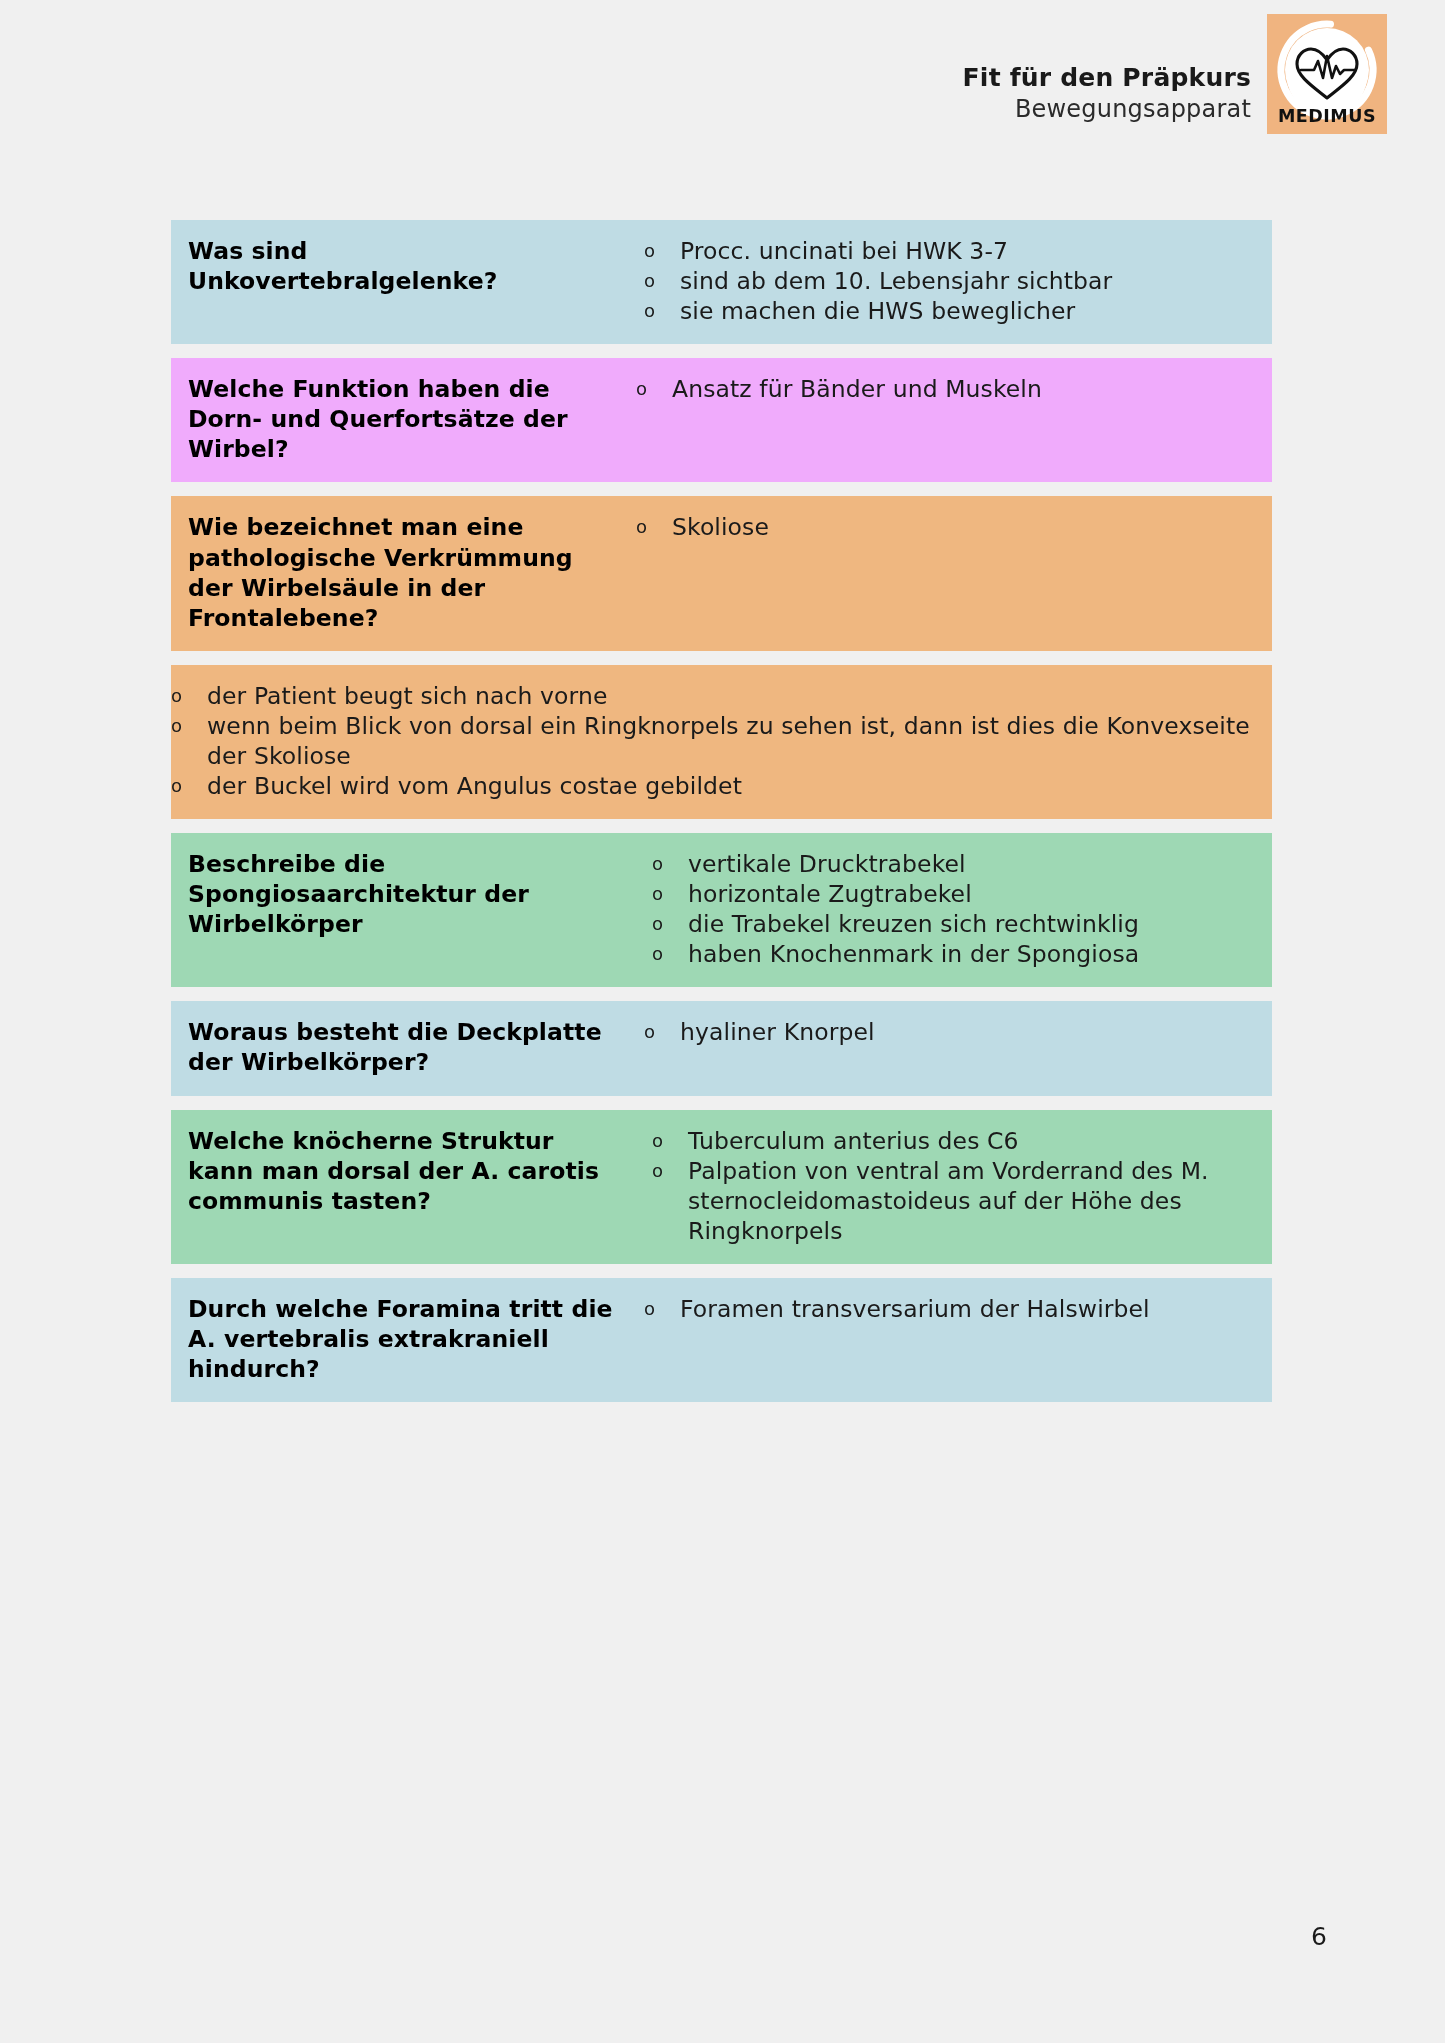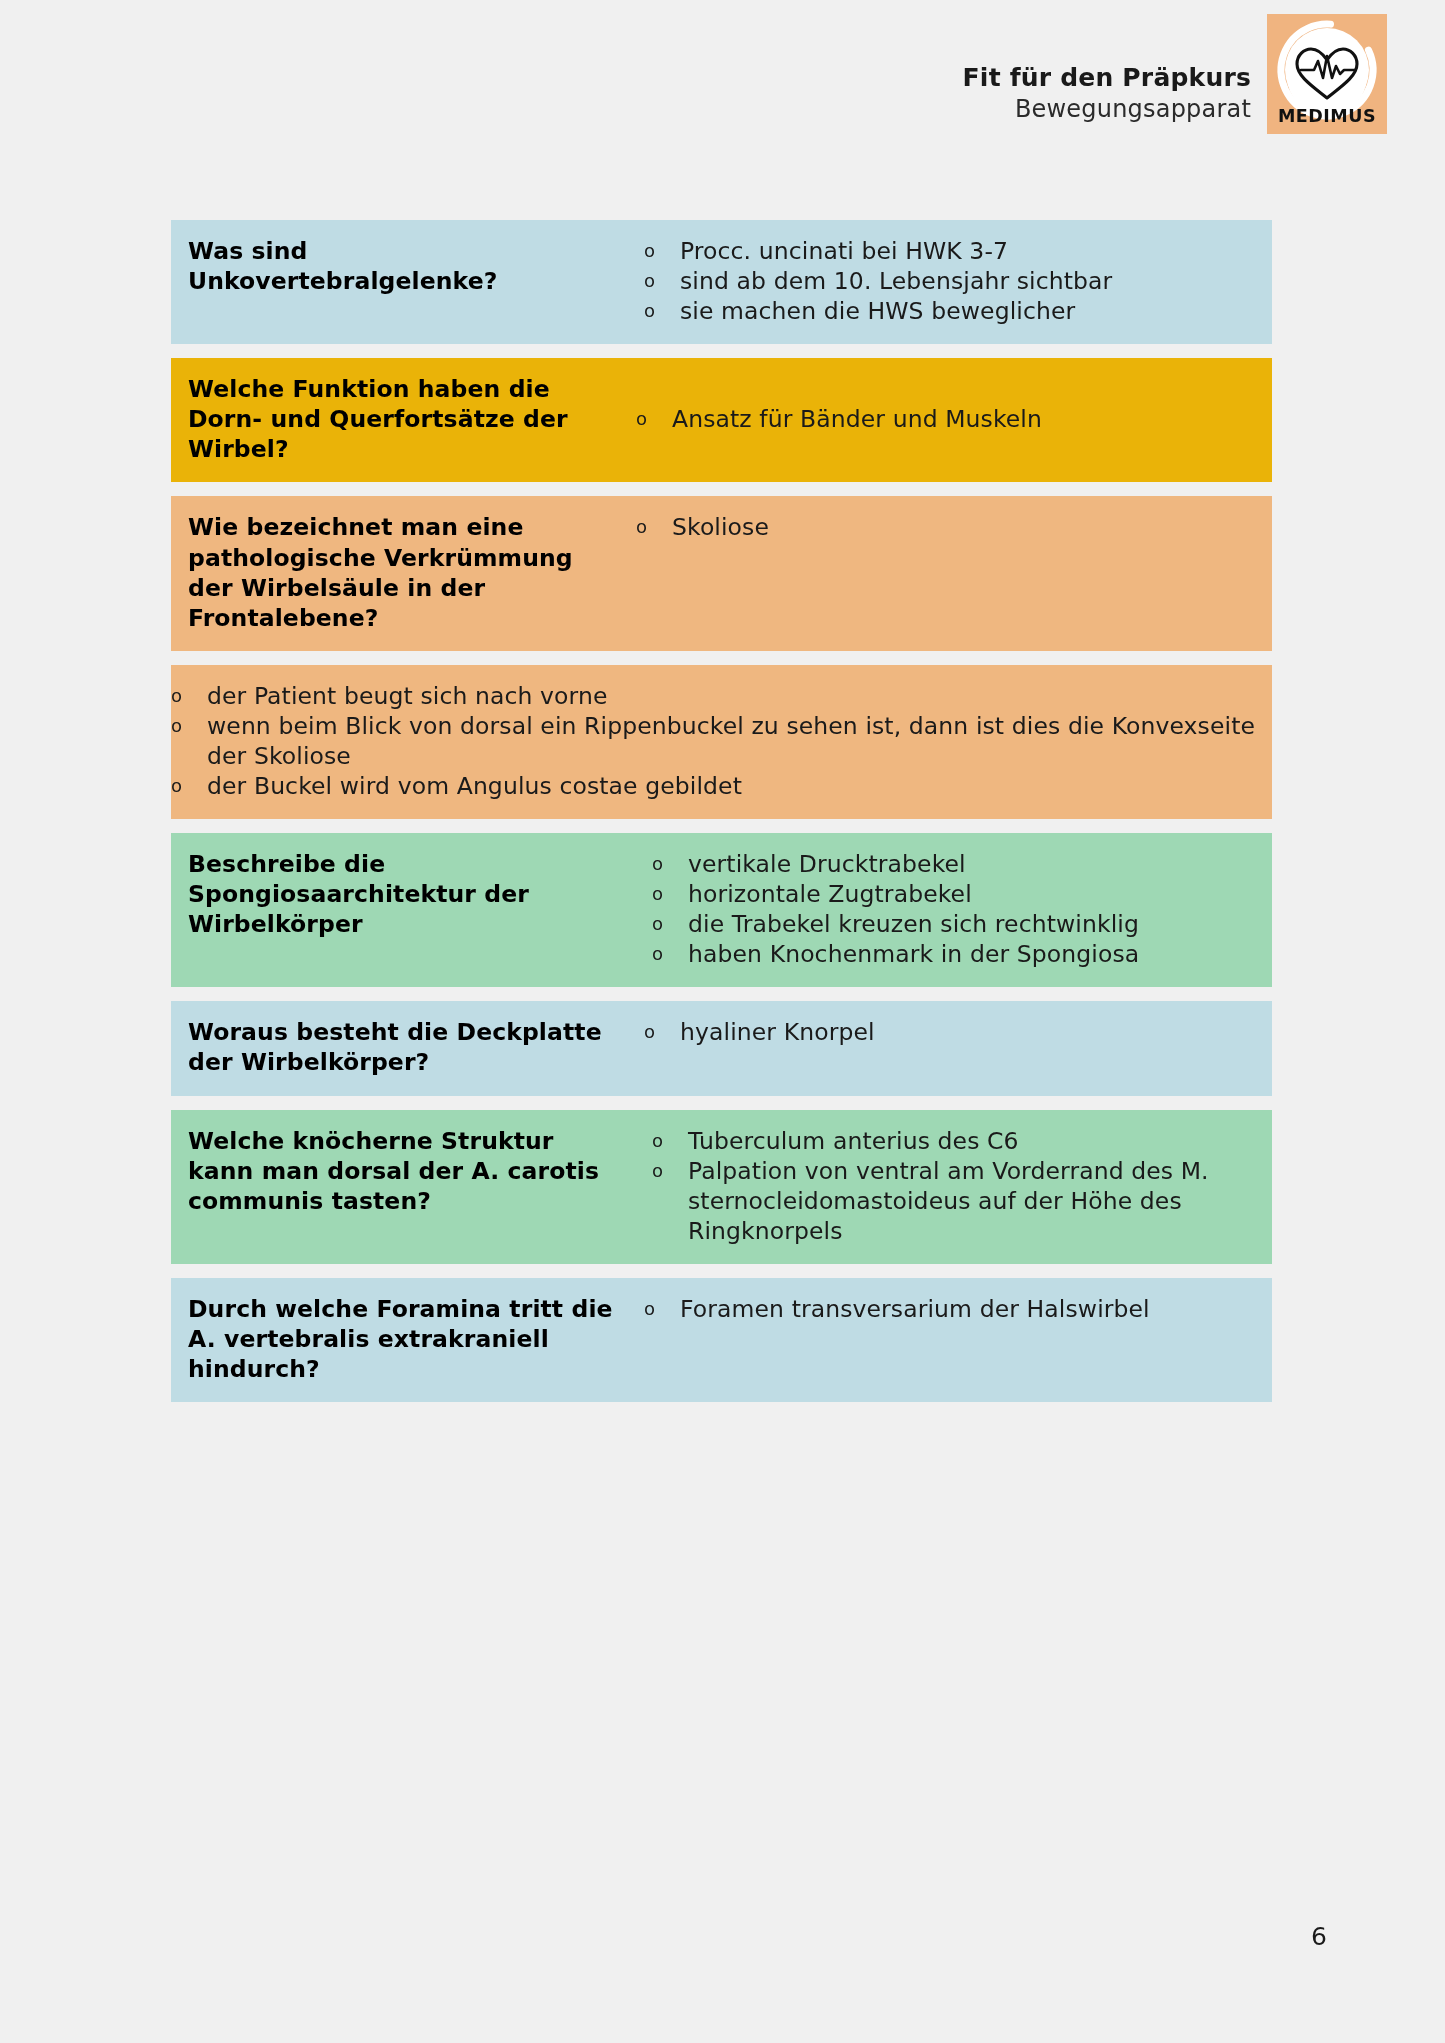--- a/index.html
+++ b/index.html
@@ -120,21 +120,21 @@
     color: #1a1a1a;
     text-align: left;
   }
   .qa-item-text {
     flex: 1 1 auto;
     display: block;
   }
 
   
   .c-lightblue { background: #bfdce4; gap: 8px; }
-  .c-steelblue { background: #eab308; align-items: center; }
+  .c-steelblue { background: #f0abfc; }
   .c-orange    { background: #efb780; }
   .c-green     { background: #9ed8b4; gap: 16px; }
 
   
   .page-number {
     position: absolute;
     right: 118px;
     bottom: 92px;
     font-family: "DejaVu Sans", sans-serif;
     font-size: 25px;
@@ -211,21 +211,21 @@
     </div>
     <div class="qa-row c-orange">
       <div class="qa-a">
         <ul class="qa-list">
           <li class="qa-item">
             <span class="bullet-o">o</span>
             <span class="qa-item-text">der Patient beugt sich nach vorne</span>
           </li>
           <li class="qa-item">
             <span class="bullet-o">o</span>
-            <span class="qa-item-text">wenn beim Blick von dorsal ein Rippenbuckel zu sehen ist, dann ist dies die Konvexseite der Skoliose</span>
+            <span class="qa-item-text">wenn beim Blick von dorsal ein Ringknorpels zu sehen ist, dann ist dies die Konvexseite der Skoliose</span>
           </li>
           <li class="qa-item">
             <span class="bullet-o">o</span>
             <span class="qa-item-text">der Buckel wird vom Angulus costae gebildet</span>
           </li>
         </ul>
       </div>
     </div>
     <div class="qa-row c-green">
       <div class="qa-q">Beschreibe die Spongiosaarchitektur der Wirbelkörper</div>

